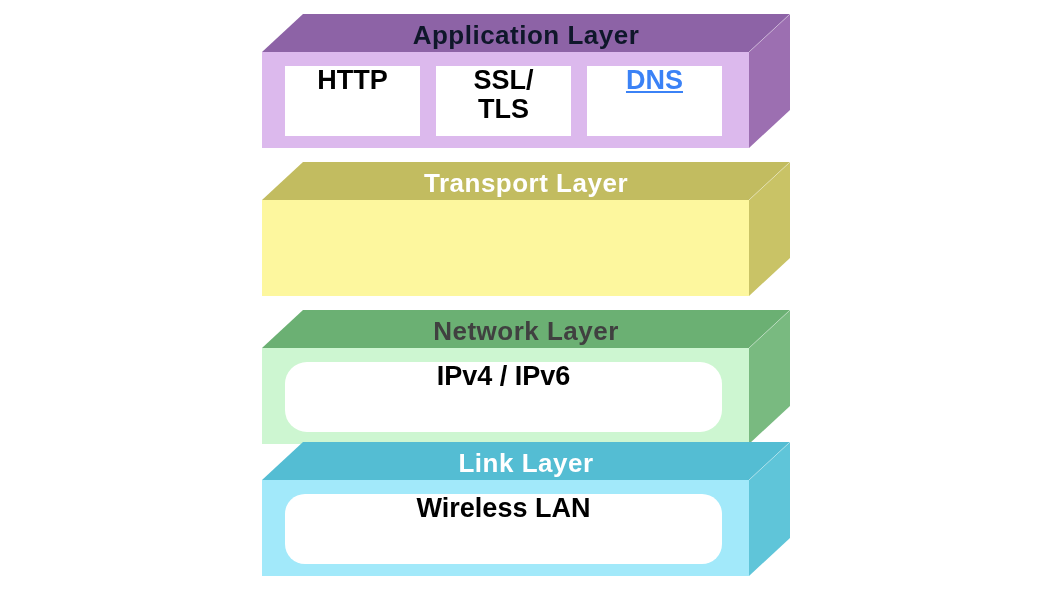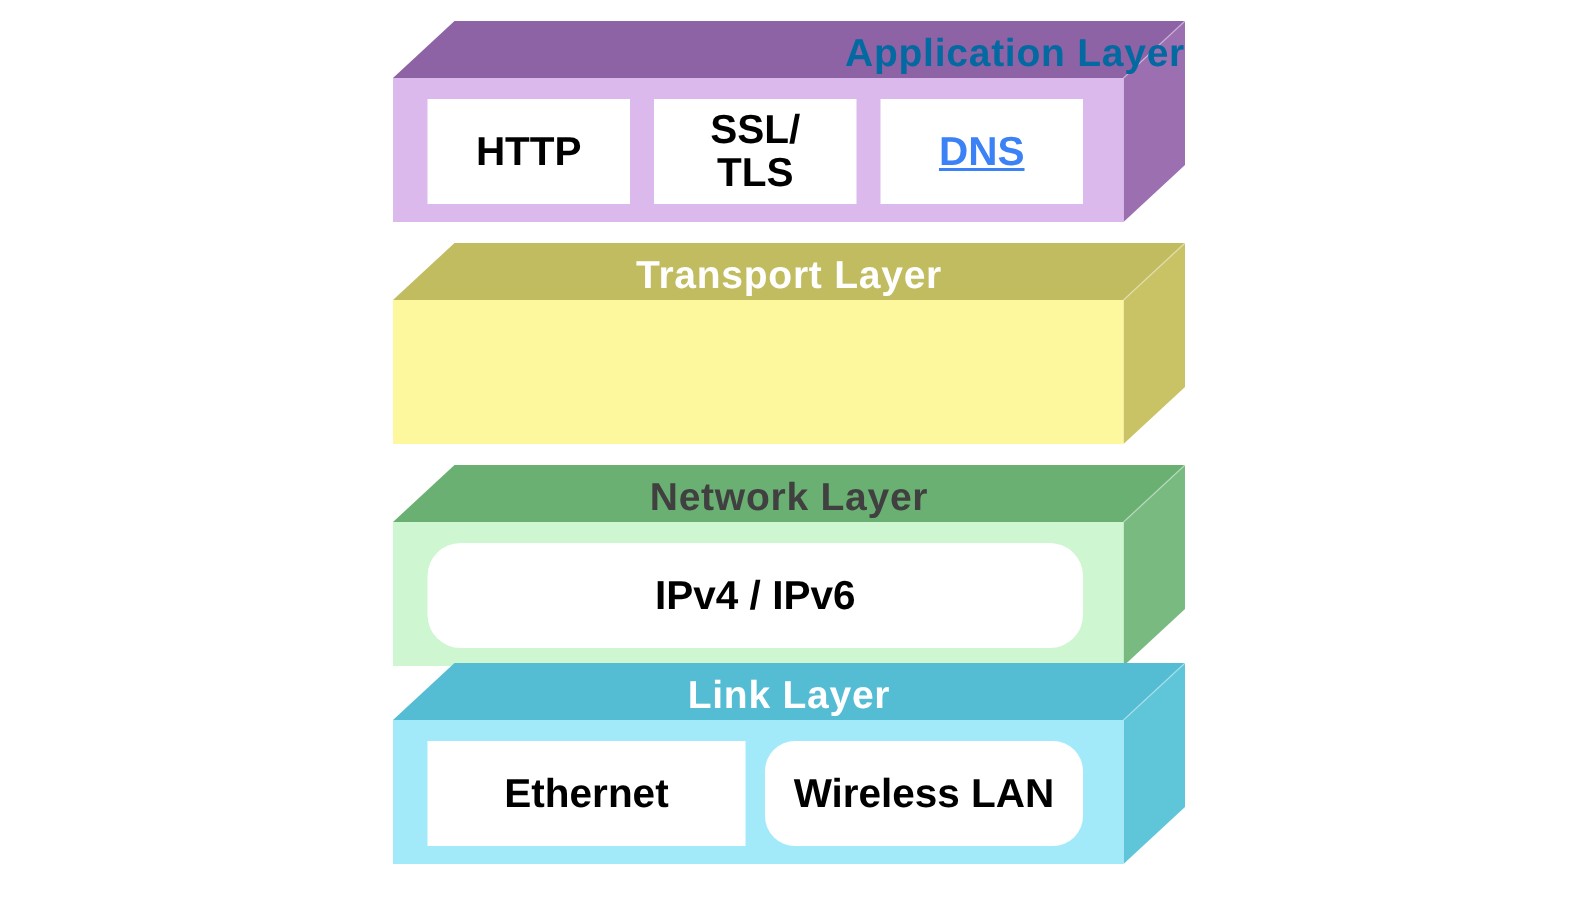--- a/index.html
+++ b/index.html
@@ -50,21 +50,20 @@
     padding: 14px 27px 12px 23px;
     display: flex;
     align-items: stretch;
   }
   .front-app    { gap: 16px; }
   .front-two    { gap: 13px; }
   .front-one    { gap: 0; }
   .proto-box {
     flex: 1;
     display: flex;
-    align-items: center;
     justify-content: center;
     text-align: center;
   }
   .proto-label {
     font-size: 27px;
     font-weight: bold;
     line-height: 29px;
     white-space: pre-line;
   }
 </style>
@@ -73,21 +72,21 @@
 
 <div class="canvas">
 
   <div class="layer" style="top:14px">
     <svg width="528" height="134" viewBox="0 0 528 134">
       <polygon points="0,38 41,0 528,0 487,38" fill="#8d63a6"></polygon>
       <polygon points="487,38 528,0 528,96 487,134" fill="#9c6fb1"></polygon>
       <rect x="0" y="38" width="487" height="96" fill="#dcb9ed"></rect>
       <line x1="487" y1="38" x2="528" y2="0" stroke="rgba(255,255,255,0.35)" stroke-width="1"></line>
     </svg>
-    <div class="layer-title" style="color: #0369a1; text-align: right;">Application Layer</div>
+    <div class="layer-title" style="color: #0f172a;">Application Layer</div>
     <div class="layer-front front-app">
       <div class="proto-box" style="background-color: rgb(255, 255, 255);">
         <span class="proto-label" style="color: rgb(0, 0, 0);">HTTP</span>
       </div>
       <div class="proto-box" style="background-color: rgb(255, 255, 255);">
         <span class="proto-label" style="color: rgb(0, 0, 0);">SSL/
 TLS</span>
       </div>
       <div class="proto-box" style="background-color: rgb(255, 255, 255);">
         <span class="proto-label" style="color: #3b82f6; text-decoration: underline;">DNS</span>
@@ -122,22 +121,19 @@
 
   <div class="layer" style="top:442px">
     <svg width="528" height="134" viewBox="0 0 528 134">
       <polygon points="0,38 41,0 528,0 487,38" fill="#54bdd3"></polygon>
       <polygon points="487,38 528,0 528,96 487,134" fill="#5fc5d9"></polygon>
       <rect x="0" y="38" width="487" height="96" fill="#a2e9fa"></rect>
       <line x1="487" y1="38" x2="528" y2="0" stroke="rgba(255,255,255,0.35)" stroke-width="1"></line>
     </svg>
     <div class="layer-title" style="color: rgb(255, 255, 255);">Link Layer</div>
     <div class="layer-front front-two">
-      <div class="proto-box" style="background-color: rgb(255, 255, 255);">
-        <span class="proto-label" style="color: rgb(0, 0, 0);">Ethernet</span>
-      </div>
       <div class="proto-box" style="background-color: rgb(255, 255, 255); border-radius: 20px;">
         <span class="proto-label" style="color: rgb(0, 0, 0);">Wireless LAN</span>
       </div>
     </div>
   </div>
 
 </div>
 
 </body></html>

